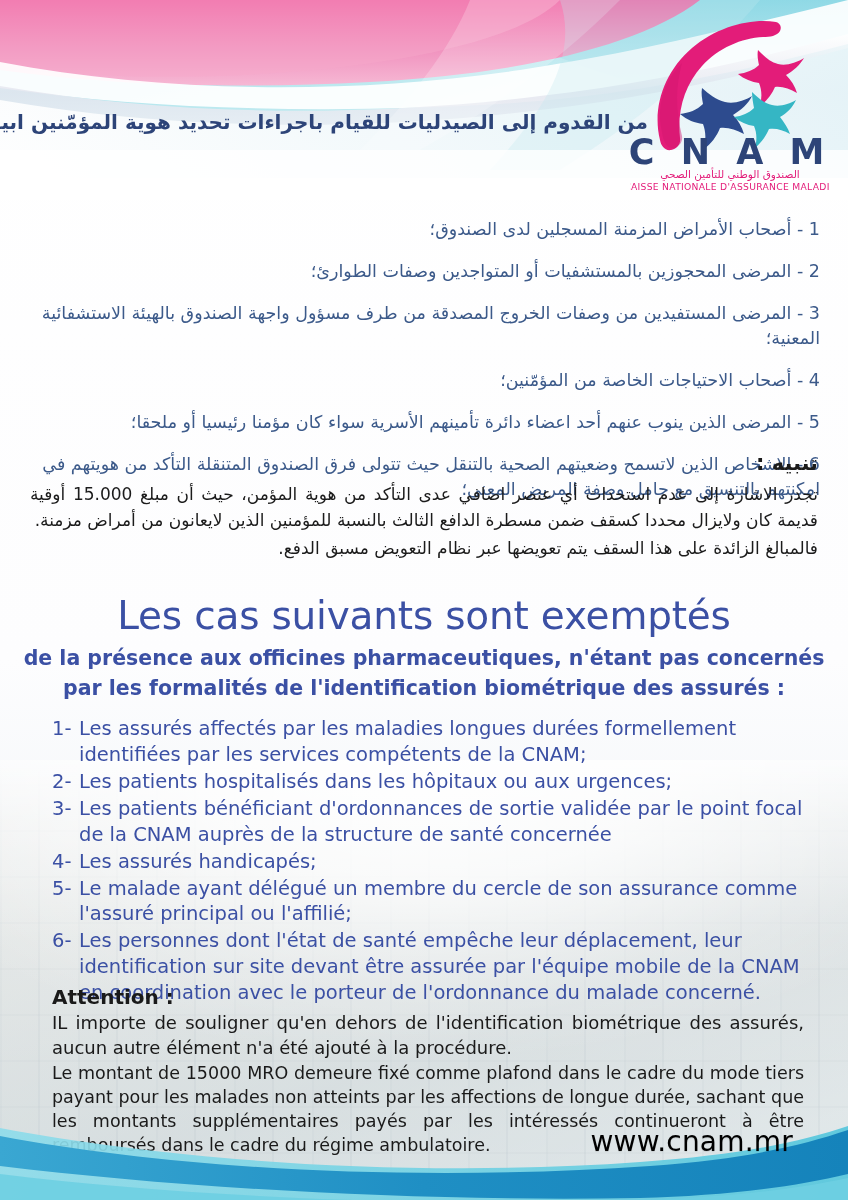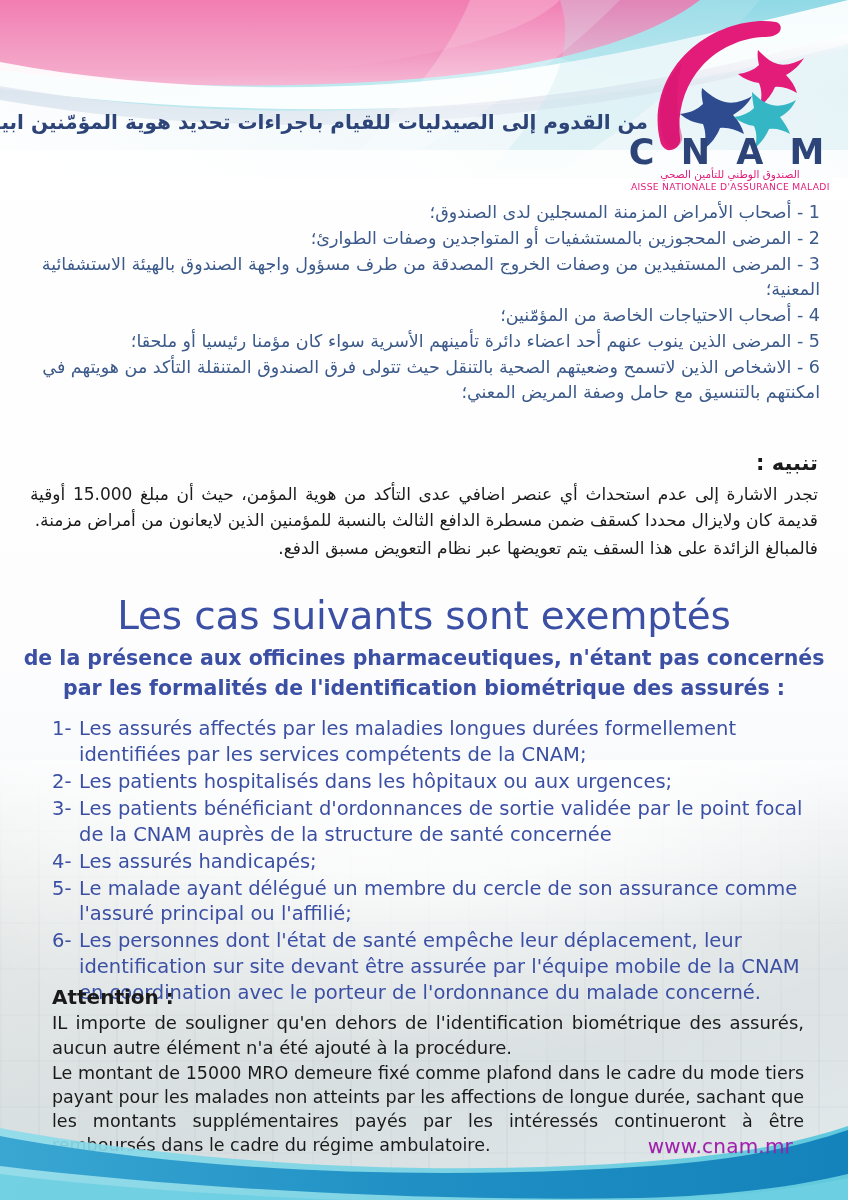--- a/index.html
+++ b/index.html
@@ -108,20 +108,21 @@
     direction: rtl;
     text-align: right;
     font-family: "DejaVu Sans", "Liberation Sans", sans-serif;
     color: #3c5a8a;
     font-size: 17.5px;
     line-height: 1.43;
   }
   .ar-list .li {
     margin-bottom: 1px;
     padding-right: 2px;
+    margin-top: 17px;
   }
   .ar-list .li .num { unicode-bidi: isolate; }
 
   
   .ar-notice {
     position: absolute;
     left: 30px;
     right: 30px;
     top: 448px;
     direction: rtl;
@@ -217,23 +218,23 @@
     bottom: 0;
     width: 848px;
     height: 130px;
     overflow: hidden;
   }
   .footer svg { display:block; }
   .footer-url {
     position: absolute;
     right: 55px;
     bottom: 42px;
-    color: #a21caf;
-    font-family: "DejaVu Sans", "Liberation Sans", sans-serif;
-    font-size: 20px;
+    color: #000000;
+    font-family: "DejaVu Sans", "Liberation Sans", sans-serif;
+    font-size: 28px;
     letter-spacing: 0.2px;
     text-shadow: 0 1px 1px rgba(0,0,0,0.10);
   }
 </style>
 </head>
 <body>
 
 <div class="poster">
 
   <div class="bg-base"></div>

